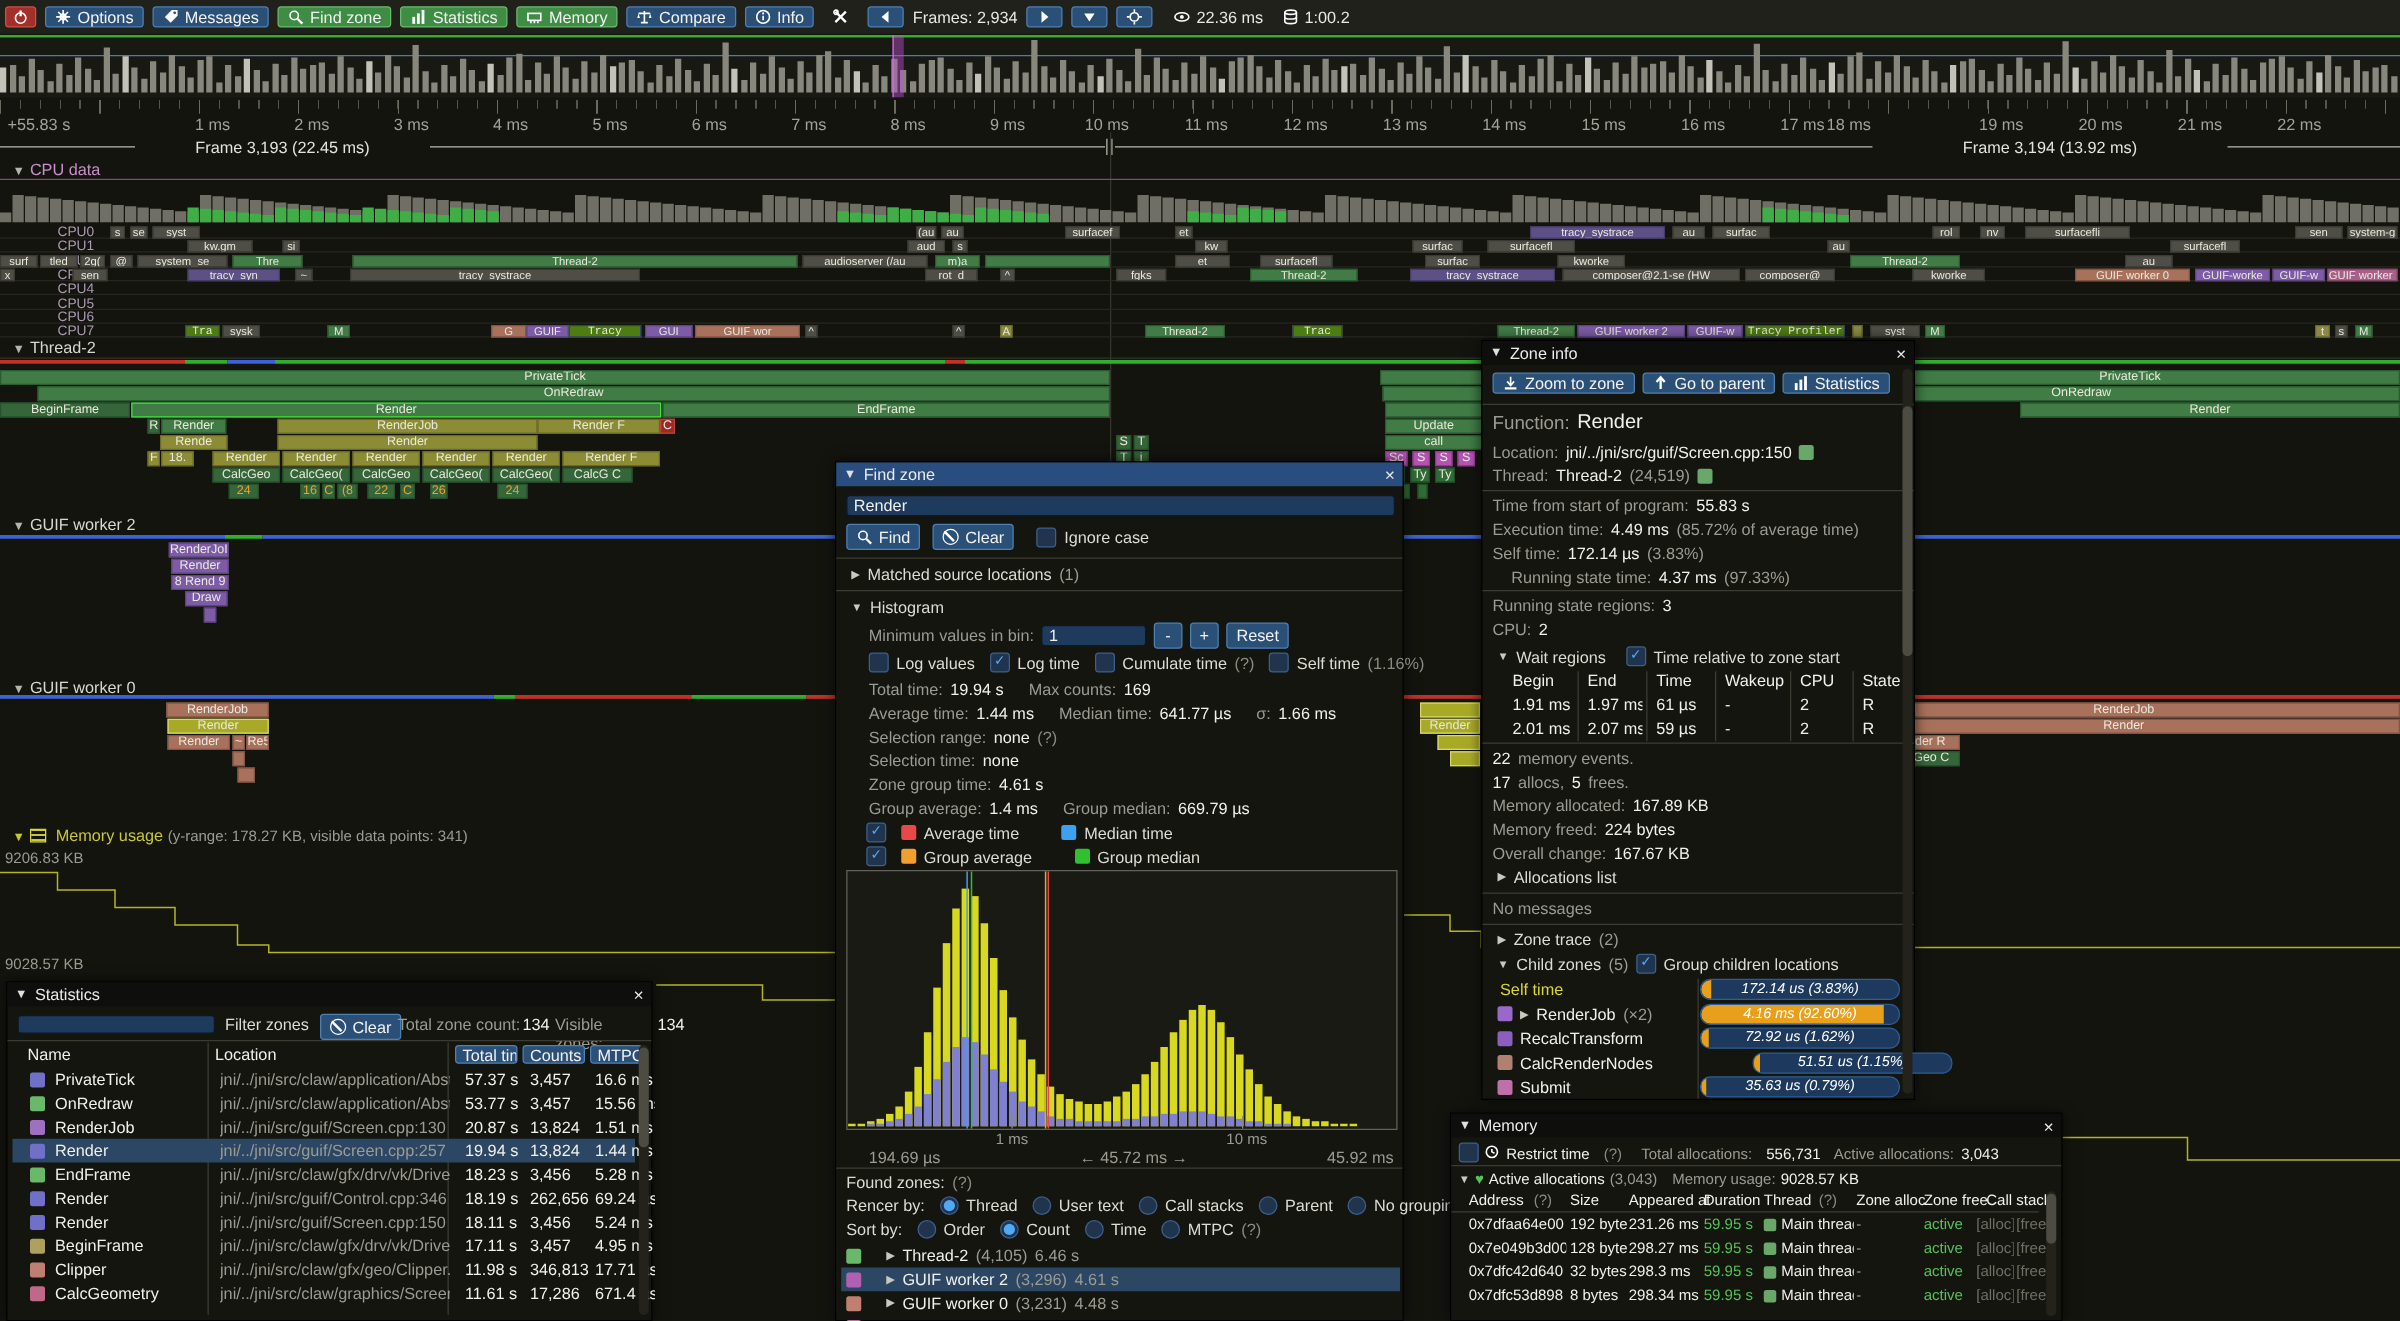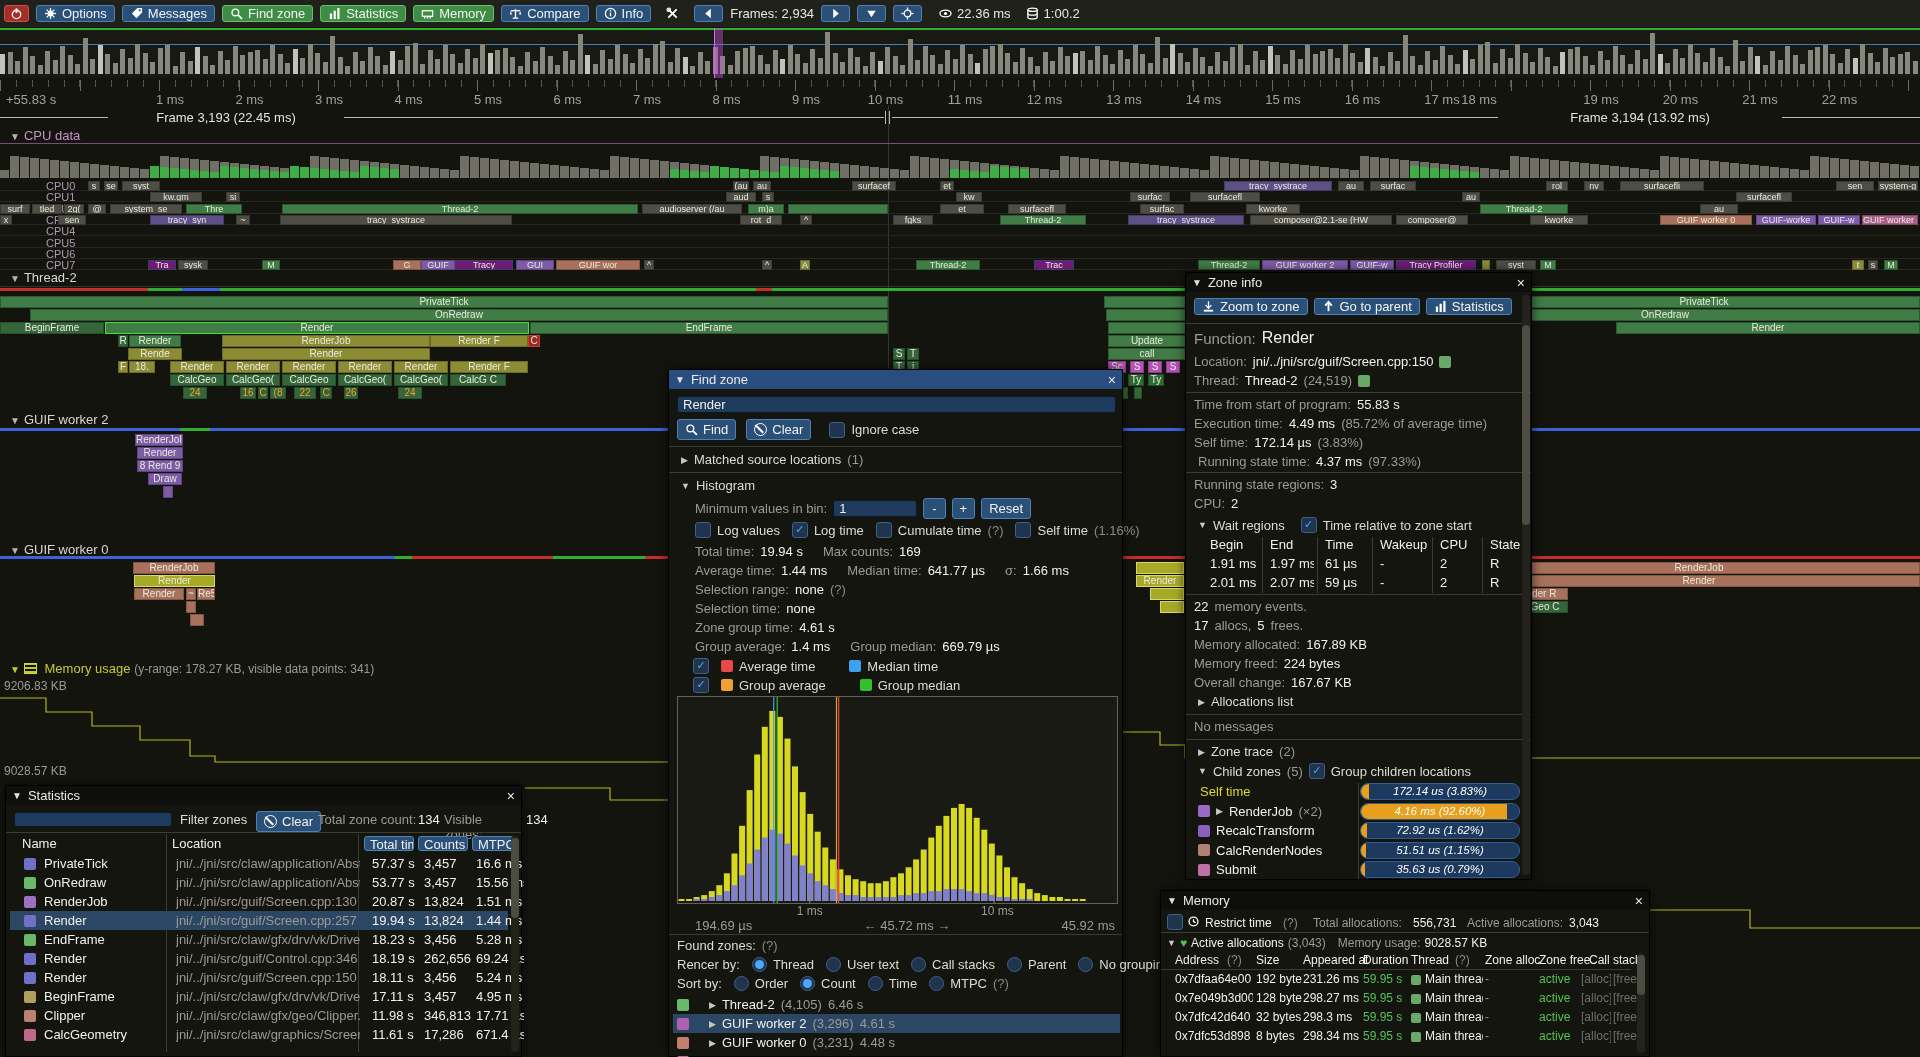--- a/index.html
+++ b/index.html
@@ -45,21 +45,21 @@
   .cpulabel{position:absolute;left:46px;color:#ab9ab2;font-size:11px;line-height:11px;}
   .zn{position:absolute;height:12px;box-sizing:border-box;border:1px solid rgba(0,0,0,.45);
       font-size:10px;line-height:10px;text-align:center;color:#e9e9dc;overflow:hidden;white-space:nowrap;cursor:pointer;}
   .zn span{display:block;overflow:hidden;}
   .cpuzn{height:10px;font-size:9px;line-height:9px;}
   .cG{background:#417c46;border-color:#2a5a2f;} .cG2{background:#35663a;border-color:#27512c;}
   .cOL{background:#8c8c34;border-color:#6b6b26;} .cRD{background:#9c2a24;border-color:#c04038;}
   .cMG{background:#b553b5;border-color:#8d3a8d;} .cTY{background:#2f6b35;border-color:#234f28;}
   .cYH{background:#a9a928;border-color:#d8d868;}
   .cK{background:#4e4e46;border-color:#3a3a34;} .cP{background:#5c5086;border-color:#453c66;}
-  .cB{background:#701a75;border-color:#36426a;} .cV{background:#7d5ba6;border-color:#5e4480;}
+  .cB{background:#4d7c0f;border-color:#36426a;font-family:Liberation Mono, monospace;} .cV{background:#7d5ba6;border-color:#5e4480;}
   .cS{background:#a8715c;border-color:#825645;} .cN{background:#a8608a;border-color:#82486a;}
   .cY{background:#8a8a40;border-color:#6a6a30;}
   .zn.sel{border:1px solid #37e637;}
   .zn.otx{color:#f0a030;}
   .stripseg{position:absolute;height:3px;}
   
   .win{position:absolute;background:#15150f;border:1px solid #000;box-shadow:0 0 10px rgba(0,0,0,.7);box-sizing:border-box;}
   .tbar{height:19px;background:#0e0e0c;display:flex;align-items:center;gap:6px;padding:0 6px;color:#eaeaea;font-size:13px;}
   .tbar.act{background:#2a4d80;}
   .tbar .tri{font-size:10px;color:#e0e0e0;}
@@ -1818,21 +1818,21 @@
       <div class="frow" style="left: 8px; top: 143px;">
         <span class="g">Execution time:</span>
         <span class="w">4.49 ms</span>
         <span class="g">(85.72% of average time)</span>
       </div>
       <div class="frow" style="left: 8px; top: 162px;">
         <span class="g">Self time:</span>
         <span class="w">172.14 µs</span>
         <span class="g">(3.83%)</span>
       </div>
-      <div class="frow" style="left: 12px; top: 181px;">
+      <div class="frow" style="left: 23px; top: 181px;">
         <span class="g">Running state time:</span>
         <span class="w">4.37 ms</span>
         <span class="g">(97.33%)</span>
       </div>
     </div>
   <div class="hr" style="left:0;top:199px;width:345px;"></div>
   <div id="zi-state">
       <div class="frow" style="left: 8px; top: 204px;">
         <span class="g">Running state regions:</span>
         <span class="w">3</span>
@@ -1944,21 +1944,21 @@
         </span>
       </div>
       <div class="frow" style="left: 12px; top: 549px; width: 322px;">
         <span class="sw" style="background: rgb(138, 95, 192);"></span>
         <span class="w">RecalcTransform</span>
         <span class="zbar" style="margin-left: auto;">
           <span class="fill" style="width: 3.5%;"></span>
           <span class="txt">72.92 us (1.62%)</span>
         </span>
       </div>
-      <div class="frow" style="left: 12px; top: 568.5px; width: 322px;">
+      <div class="frow" style="left: 12px; top: 568.5px; width: 364px;">
         <span class="sw" style="background: rgb(176, 128, 112);"></span>
         <span class="w">CalcRenderNodes</span>
         <span class="zbar" style="margin-left: auto;">
           <span class="fill" style="width: 3%;"></span>
           <span class="txt">51.51 us (1.15%)</span>
         </span>
       </div>
       <div class="frow" style="left: 12px; top: 588px; width: 322px;">
         <span class="sw" style="background: rgb(192, 112, 168);"></span>
         <span class="w">Submit</span>

